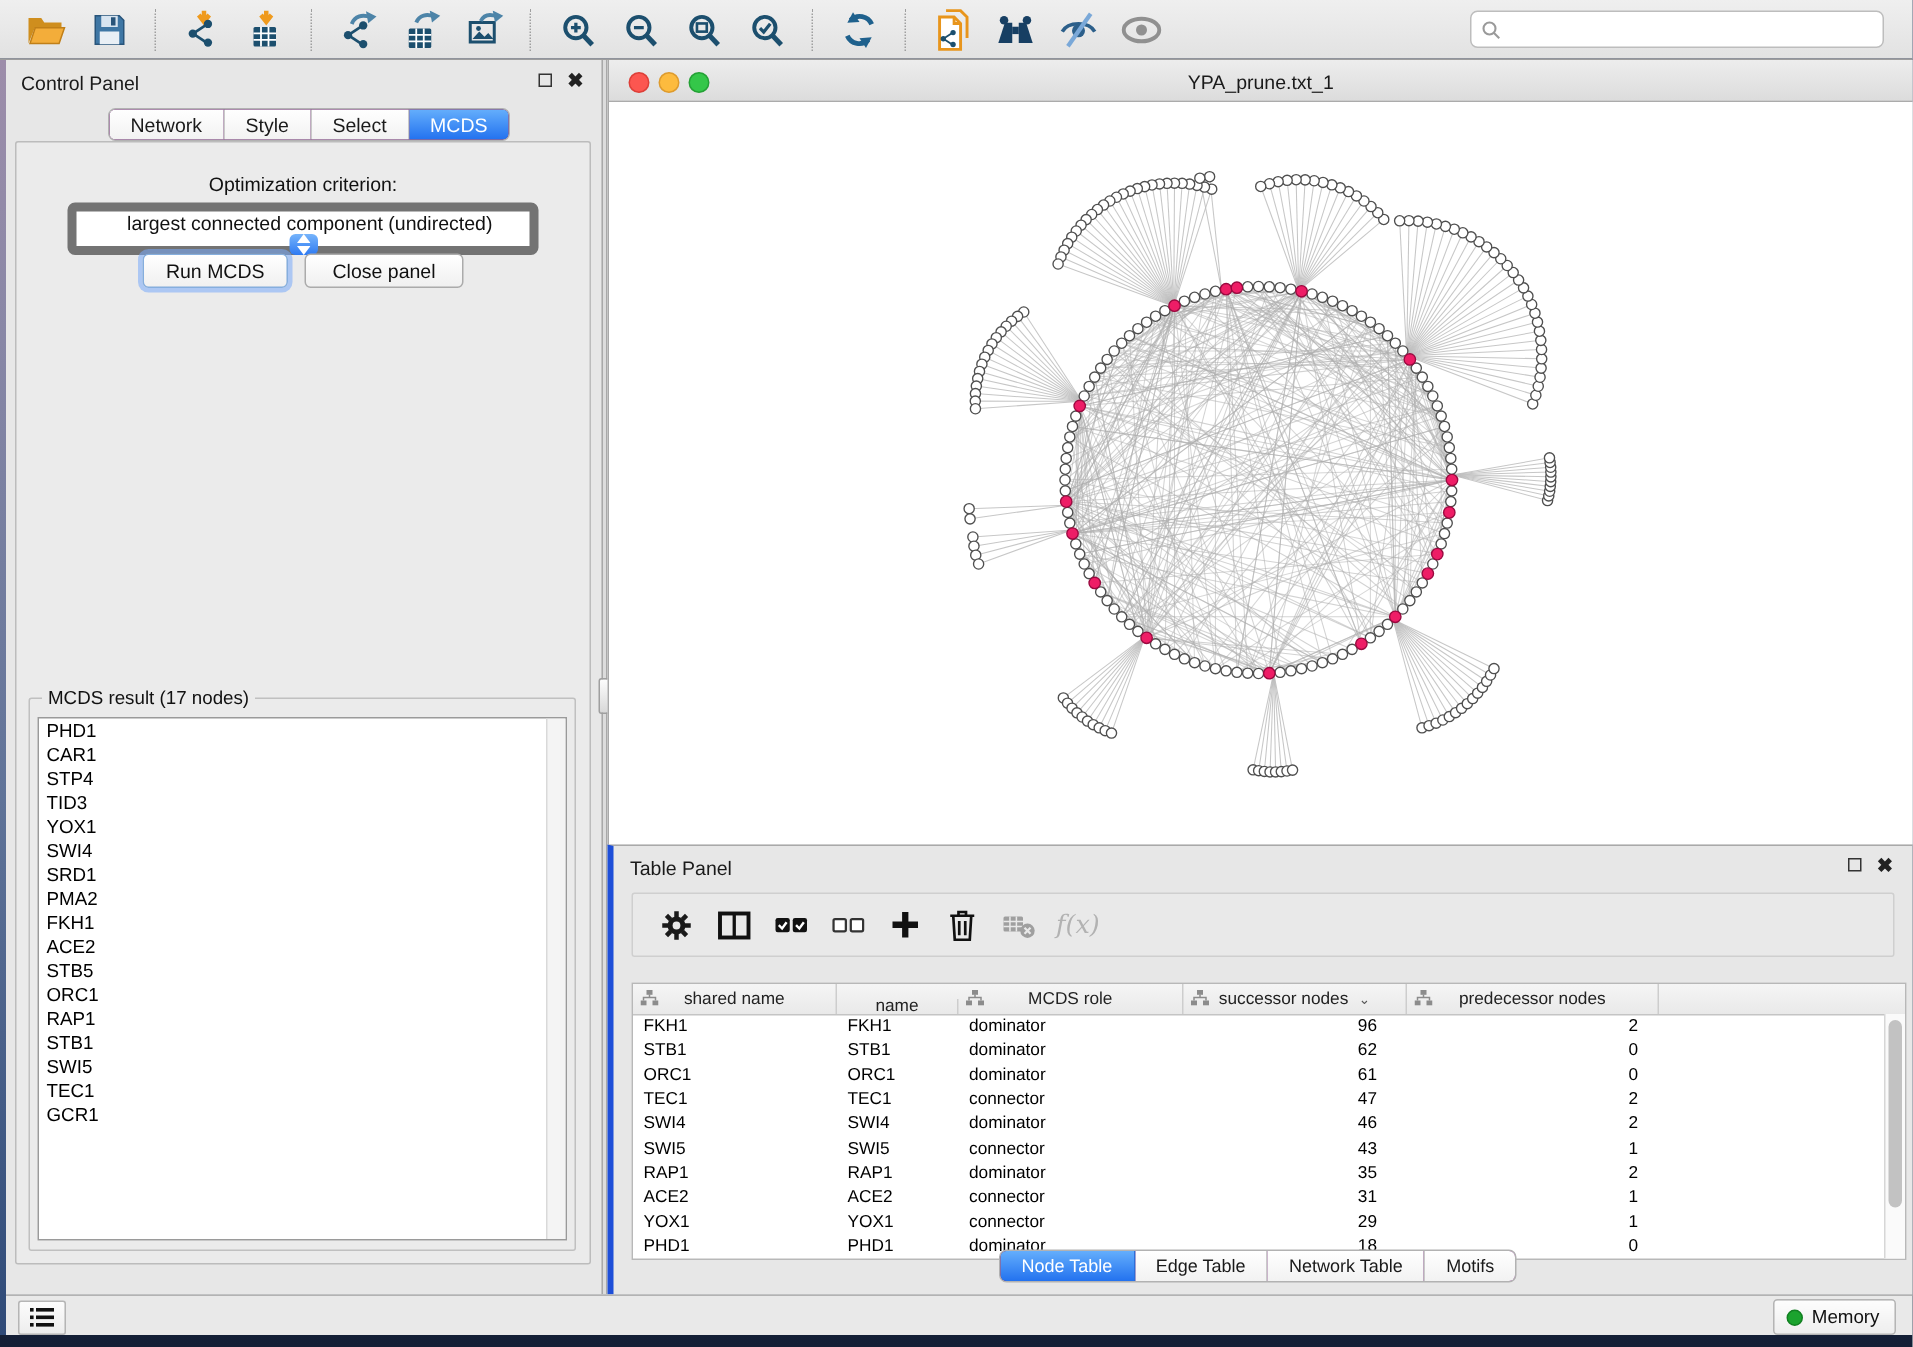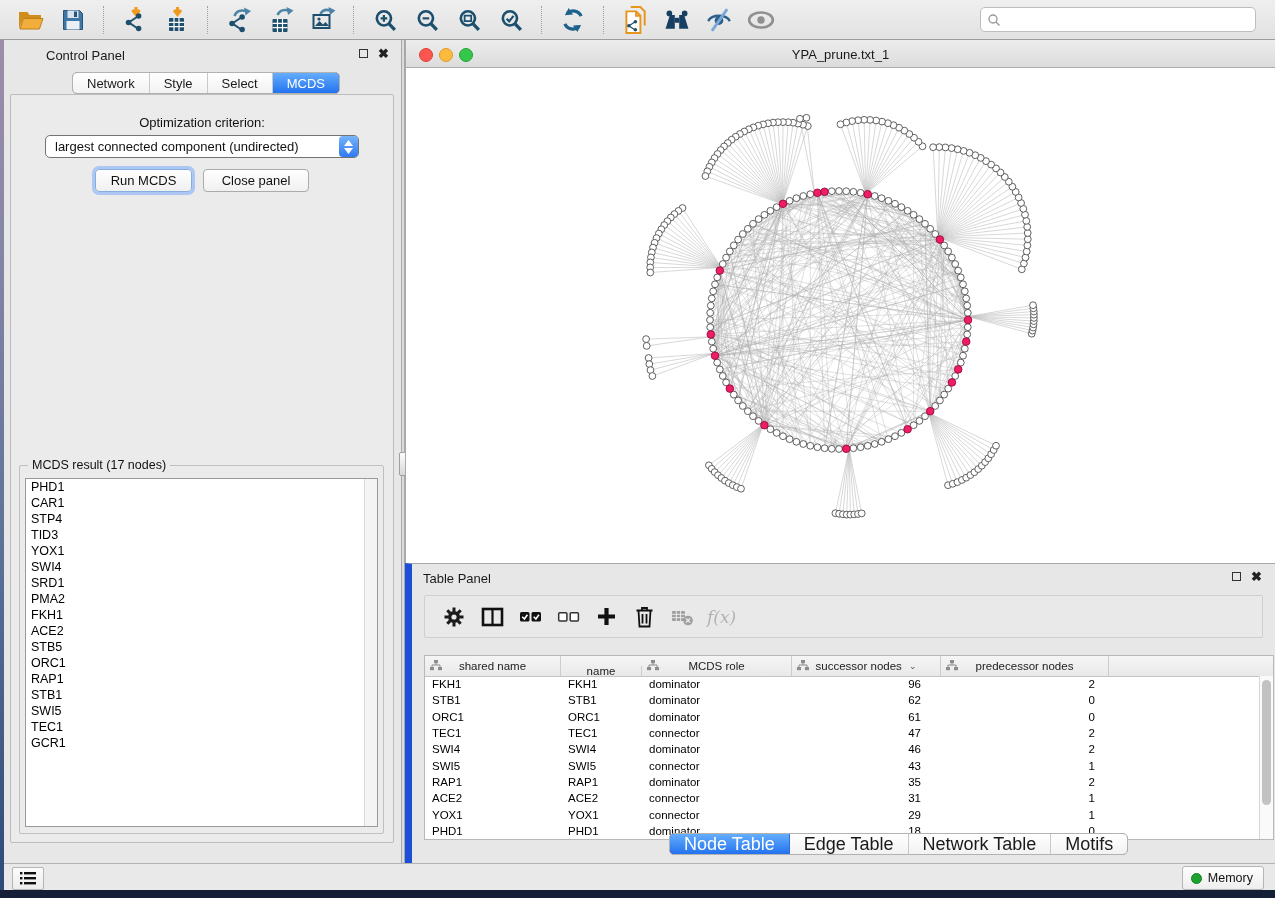--- a/index.html
+++ b/index.html
@@ -18,33 +18,33 @@
   .tbicon{display:inline-flex;align-items:center;justify-content:center;width:34px;height:32px;margin:0 4px;cursor:default;}
   .tbicon svg{display:block;}
   .tsep{width:1px;height:28px;margin:0 9px;border-left:1px dotted #9f9f9f;}
   .searchbox{position:absolute;right:19px;top:7px;width:276px;height:25px;background:#fff;
     border:1px solid #bdbdbd;border-radius:5px;box-sizing:border-box;display:flex;align-items:center;padding-left:6px;}
   .searchbox input{border:none;outline:none;flex:1;height:20px;font-size:12px;font-family:"Liberation Sans",sans-serif;background:transparent;}
   
   .window-body{position:absolute;left:4px;top:40px;width:1271px;height:823px;background:#e7e7e7;}
   
   .control-panel{position:absolute;left:0;top:0;width:397px;height:823px;background:#e7e7e7;}
-  .panel-header{position:absolute;left:0;top:0;right:0;height:28px;margin-left:32px;}
+  .panel-header{position:absolute;left:0;top:0;right:0;height:28px;}
   .panel-title{position:absolute;left:10px;top:8px;font-size:13px;color:#1a1a1a;}
   .float-ic{position:absolute;top:9px;width:9px;height:9px;border:1.5px solid #333;box-sizing:border-box;}
   .close-ic{position:absolute;top:6px;font-size:13px;font-weight:bold;color:#222;}
   .seg-tabs{position:absolute;display:flex;border:1px solid #b2b2b2;border-radius:5px;overflow:hidden;background:#701a75;height:22px;box-sizing:border-box;}
   .cp-tabs{left:68px;top:32px;}
   .seg-tabs .seg{display:flex;align-items:center;justify-content:center;font-size:13px;color:#1a1a1a;
     border-right:1px solid #c9c9c9;background:linear-gradient(180deg,#ffffff,#f2f2f2);padding:0 14px;cursor:default;}
   .seg-tabs .seg:last-child{border-right:none;}
   .seg-tabs .seg.sel{background:linear-gradient(180deg,#64aefc,#2372ef);color:#fff;border-right-color:#2b6fd8;}
   .cp-inner{position:absolute;left:6px;right:7px;top:54px;bottom:20px;background:#ebebeb;border:1px solid #bcbcbc;border-radius:2px;}
   .opt-label{position:absolute;top:20px;width:100%;text-align:center;font-size:13px;color:#111;}
-  .dropdown{position:absolute;left:34px;top:40px;width:314px;height:23px;background:#fff;border:1px solid #737373;border-radius:5px;box-sizing:border-box;display:flex;align-items:center;}
+  .dropdown{position:absolute;left:34px;top:40px;width:314px;height:35px;background:#fff;border:6px solid #737373;border-radius:5px;box-sizing:border-box;display:flex;align-items:center;flex-direction:column;}
   .dropdown .dval{flex:1;font-size:13px;color:#111;padding-left:9px;white-space:nowrap;}
   .dropdown .stepper{width:19px;height:21px;border-radius:4px;margin-right:0px;background:linear-gradient(180deg,#76b4fb,#2e7af2);display:flex;flex-direction:column;align-items:center;justify-content:center;gap:2px;}
   .stepper svg{display:block;}
   .btnrow{position:absolute;left:0;top:74px;width:100%;height:24px;}
   .pushbtn{position:absolute;height:23px;background:linear-gradient(180deg,#ffffff,#f0f0f0);border:1px solid #ababab;border-radius:4px;
     font-size:13px;color:#111;display:flex;align-items:center;justify-content:center;box-sizing:border-box;cursor:default;}
   .btn-run{left:84px;width:97px;border-color:#85aede;box-shadow:0 0 0 3px rgba(120,170,250,.55);}
   .btn-close{left:192px;width:106px;}
   .mcds-fieldset{position:absolute;left:8px;right:9px;top:370px;bottom:8px;border:1px solid #c0c0c0;border-radius:2px;}
   .mcds-legend{position:absolute;left:8px;top:-8px;background:#ebebeb;padding:0 4px;font-size:12.5px;color:#111;}
@@ -59,39 +59,39 @@
   .right-region{position:absolute;left:401px;top:0;width:870px;height:823px;}
   .net-window{position:absolute;left:0;top:0;width:870px;height:523px;background:#fff;border-left:1px solid #a9a9a9;box-sizing:border-box;}
   .net-titlebar{position:absolute;left:0;top:0;width:100%;height:28px;background:linear-gradient(180deg,#ededed,#dcdcdc);border-bottom:1px solid #ababab;box-sizing:border-box;}
   .tl{position:absolute;top:8px;width:12px;height:12px;border-radius:50%;}
   .tl.red{left:13px;background:#fc5650;border:0.5px solid #dd3f38;}
   .tl.yellow{left:33px;background:#fdbb3e;border:0.5px solid #de9b2d;}
   .tl.green{left:53px;background:#34c749;border:0.5px solid #24a135;}
   .net-title{position:absolute;width:100%;top:7px;text-align:center;font-size:13px;color:#1a1a1a;}
   .net-canvas{position:absolute;left:0;top:28px;width:870px;height:495px;background:#fff;}
   
-  .table-panel{position:absolute;left:0;top:523px;width:870px;height:300px;background:#e7e7e7;border-left:7px solid #1d4ed8;border-top:1px solid #a9a9a9;box-sizing:border-box;}
+  .table-panel{position:absolute;left:0;top:523px;width:870px;height:300px;background:#e7e7e7;border-left:4px solid #1d4ed8;border-top:1px solid #a9a9a9;box-sizing:border-box;}
   .tp-title{position:absolute;left:11px;top:7px;font-size:13px;color:#1a1a1a;}
   .tp-toolbar{position:absolute;left:12px;right:12px;top:31px;height:43px;background:#e9e9e9;border:1px solid #cfcfcf;border-radius:2px;display:flex;align-items:center;padding-left:10px;box-sizing:border-box;}
   .tpicon{display:inline-flex;align-items:center;justify-content:center;width:30px;height:30px;margin:0 4px;}
   .fx-label{font-family:"DejaVu Serif",serif;font-style:italic;font-size:17px;color:#b2b2b2;margin-left:6px;}
   .tbl-wrap{position:absolute;left:12px;top:91px;width:850px;height:185px;background:#fff;border:1px solid #b8b8b8;box-sizing:border-box;}
   .tbl-head{position:absolute;left:0;top:0;right:0;height:20px;background:linear-gradient(180deg,#f5f5f5,#e9e9e9);border-bottom:1px solid #c4c4c4;display:flex;}
   .th{position:relative;display:flex;align-items:center;justify-content:center;font-size:11.5px;color:#222;border-right:1px solid #cdcdcd;box-sizing:border-box;}
   .th .colic{position:absolute;left:5px;top:4px;}
   .th .sortch{margin-left:7px;font-size:9px;color:#555;}
   .tbl-body{position:absolute;left:0;top:20px;right:13px;bottom:0;overflow:hidden;}
   .trow{display:flex;height:16.3px;align-items:center;}
   .td{font-size:11.5px;color:#000;box-sizing:border-box;white-space:nowrap;}
   .td.txt{padding-left:7px;text-align:left;}
   .td.num{text-align:right;}
   .tbl-scroll{position:absolute;right:0;top:20px;bottom:0;width:13px;background:#fafafa;border-left:1px solid #d6d6d6;}
   .tbl-thumb{position:absolute;left:1.5px;width:9px;top:4px;height:125px;background:#c2c2c2;border-radius:5px;}
   .tp-tabs{left:257px;top:269px;}
-  .tp-tabs .seg{font-size:18px;}
+  .tp-tabs .seg{font-size:12px;}
   
   .status-bar{position:absolute;left:4px;top:863px;width:1271px;height:27px;background:#e9e9e9;border-top:1px solid #b3b3b3;box-sizing:border-box;}
   .sb-listbtn{position:absolute;left:8px;top:3px;width:30px;height:21px;background:linear-gradient(180deg,#fcfcfc,#ededed);border:1px solid #b5b5b5;border-radius:2px;display:flex;align-items:center;justify-content:center;}
   .sb-mem{position:absolute;right:11px;top:2px;height:22px;padding:0 10px 0 8px;background:linear-gradient(180deg,#fdfdfd,#eeeeee);border:1px solid #b5b5b5;border-radius:3px;display:flex;align-items:center;gap:6px;font-size:12.5px;color:#111;}
   .mem-dot{width:11px;height:11px;border-radius:50%;background:#1ba32e;border:1px solid #128022;box-sizing:border-box;}
 </style>
 </head>
 <body>
 
 <div class="desktop-left"></div>

